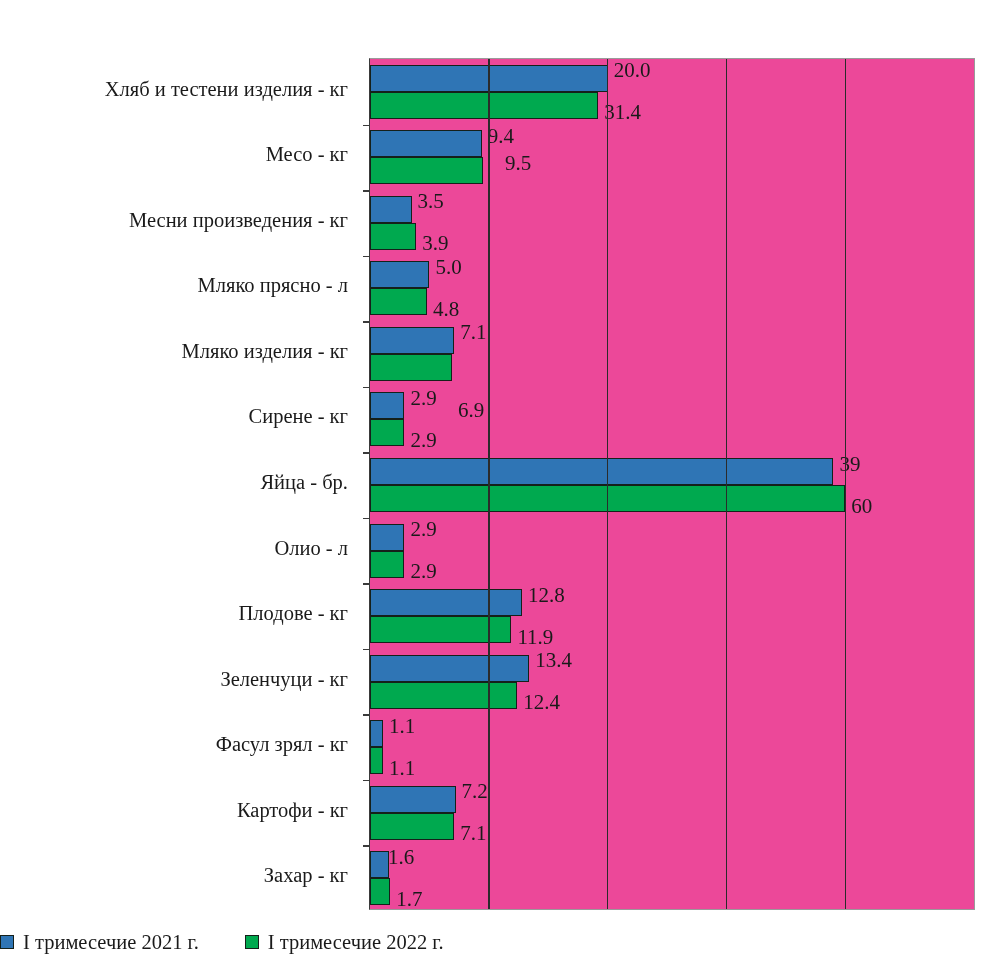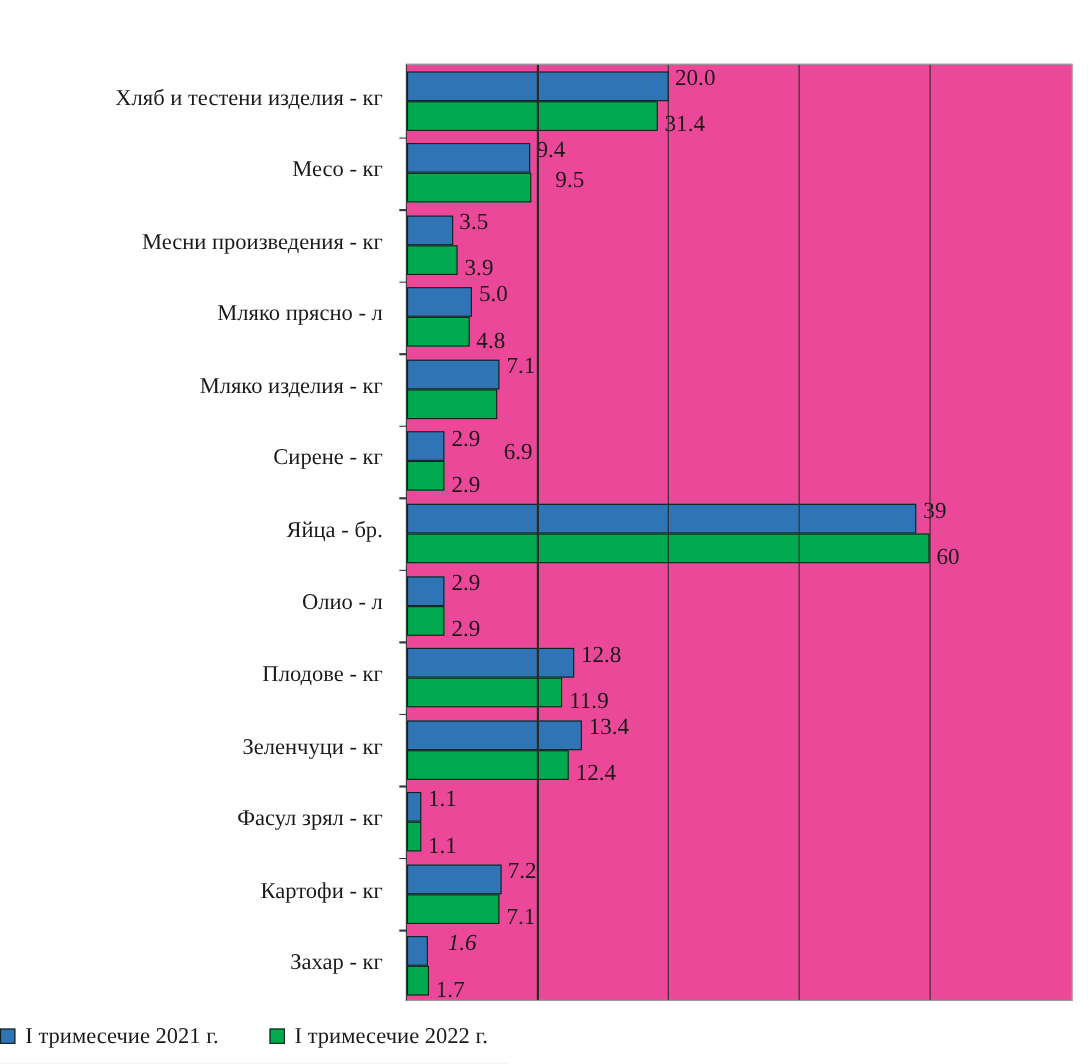--- a/index.html
+++ b/index.html
@@ -157,21 +157,21 @@
         <div class="vlabel" style="left: 153.341px; top: 633.115px;">12.4</div>
         <div class="bar s0" style="top: 661.154px; width: 13.0706px; height: 27px;"></div>
         <div class="vlabel" style="left: 19.0706px; top: 656.654px;">1.1</div>
         <div class="bar s1" style="top: 688.154px; width: 13.0706px; height: 27px;"></div>
         <div class="vlabel" style="left: 19.0706px; top: 698.654px;">1.1</div>
         <div class="bar s0" style="top: 726.692px; width: 85.5529px; height: 27px;"></div>
         <div class="vlabel" style="left: 91.5529px; top: 722.192px;">7.2</div>
         <div class="bar s1" style="top: 753.692px; width: 84.3647px; height: 27px;"></div>
         <div class="vlabel" style="left: 90.3647px; top: 764.192px;">7.1</div>
         <div class="bar s0" style="top: 792.231px; width: 19.0118px; height: 27px;"></div>
-        <div class="vlabel" style="left: 37px; top: 787.731px; font-style: italic;">1.6</div>
+        <div class="vlabel" style="left: 18px; top: 787.731px;">1.6</div>
         <div class="bar s1" style="top: 819.231px; width: 20.2px; height: 27px;"></div>
         <div class="vlabel" style="left: 26.2px; top: 829.731px;">1.7</div>
       </div>
   <div class="gridline" style="left: 118.074px;"></div>
       <div class="gridline" style="left: 236.897px;"></div>
       <div class="gridline" style="left: 355.721px;"></div>
       <div class="gridline" style="left: 474.544px;"></div>
       <div class="axis-tick" style="top: 65.5385px;"></div>
       <div class="axis-tick" style="top: 131.077px;"></div>
       <div class="axis-tick" style="top: 196.615px;"></div>

